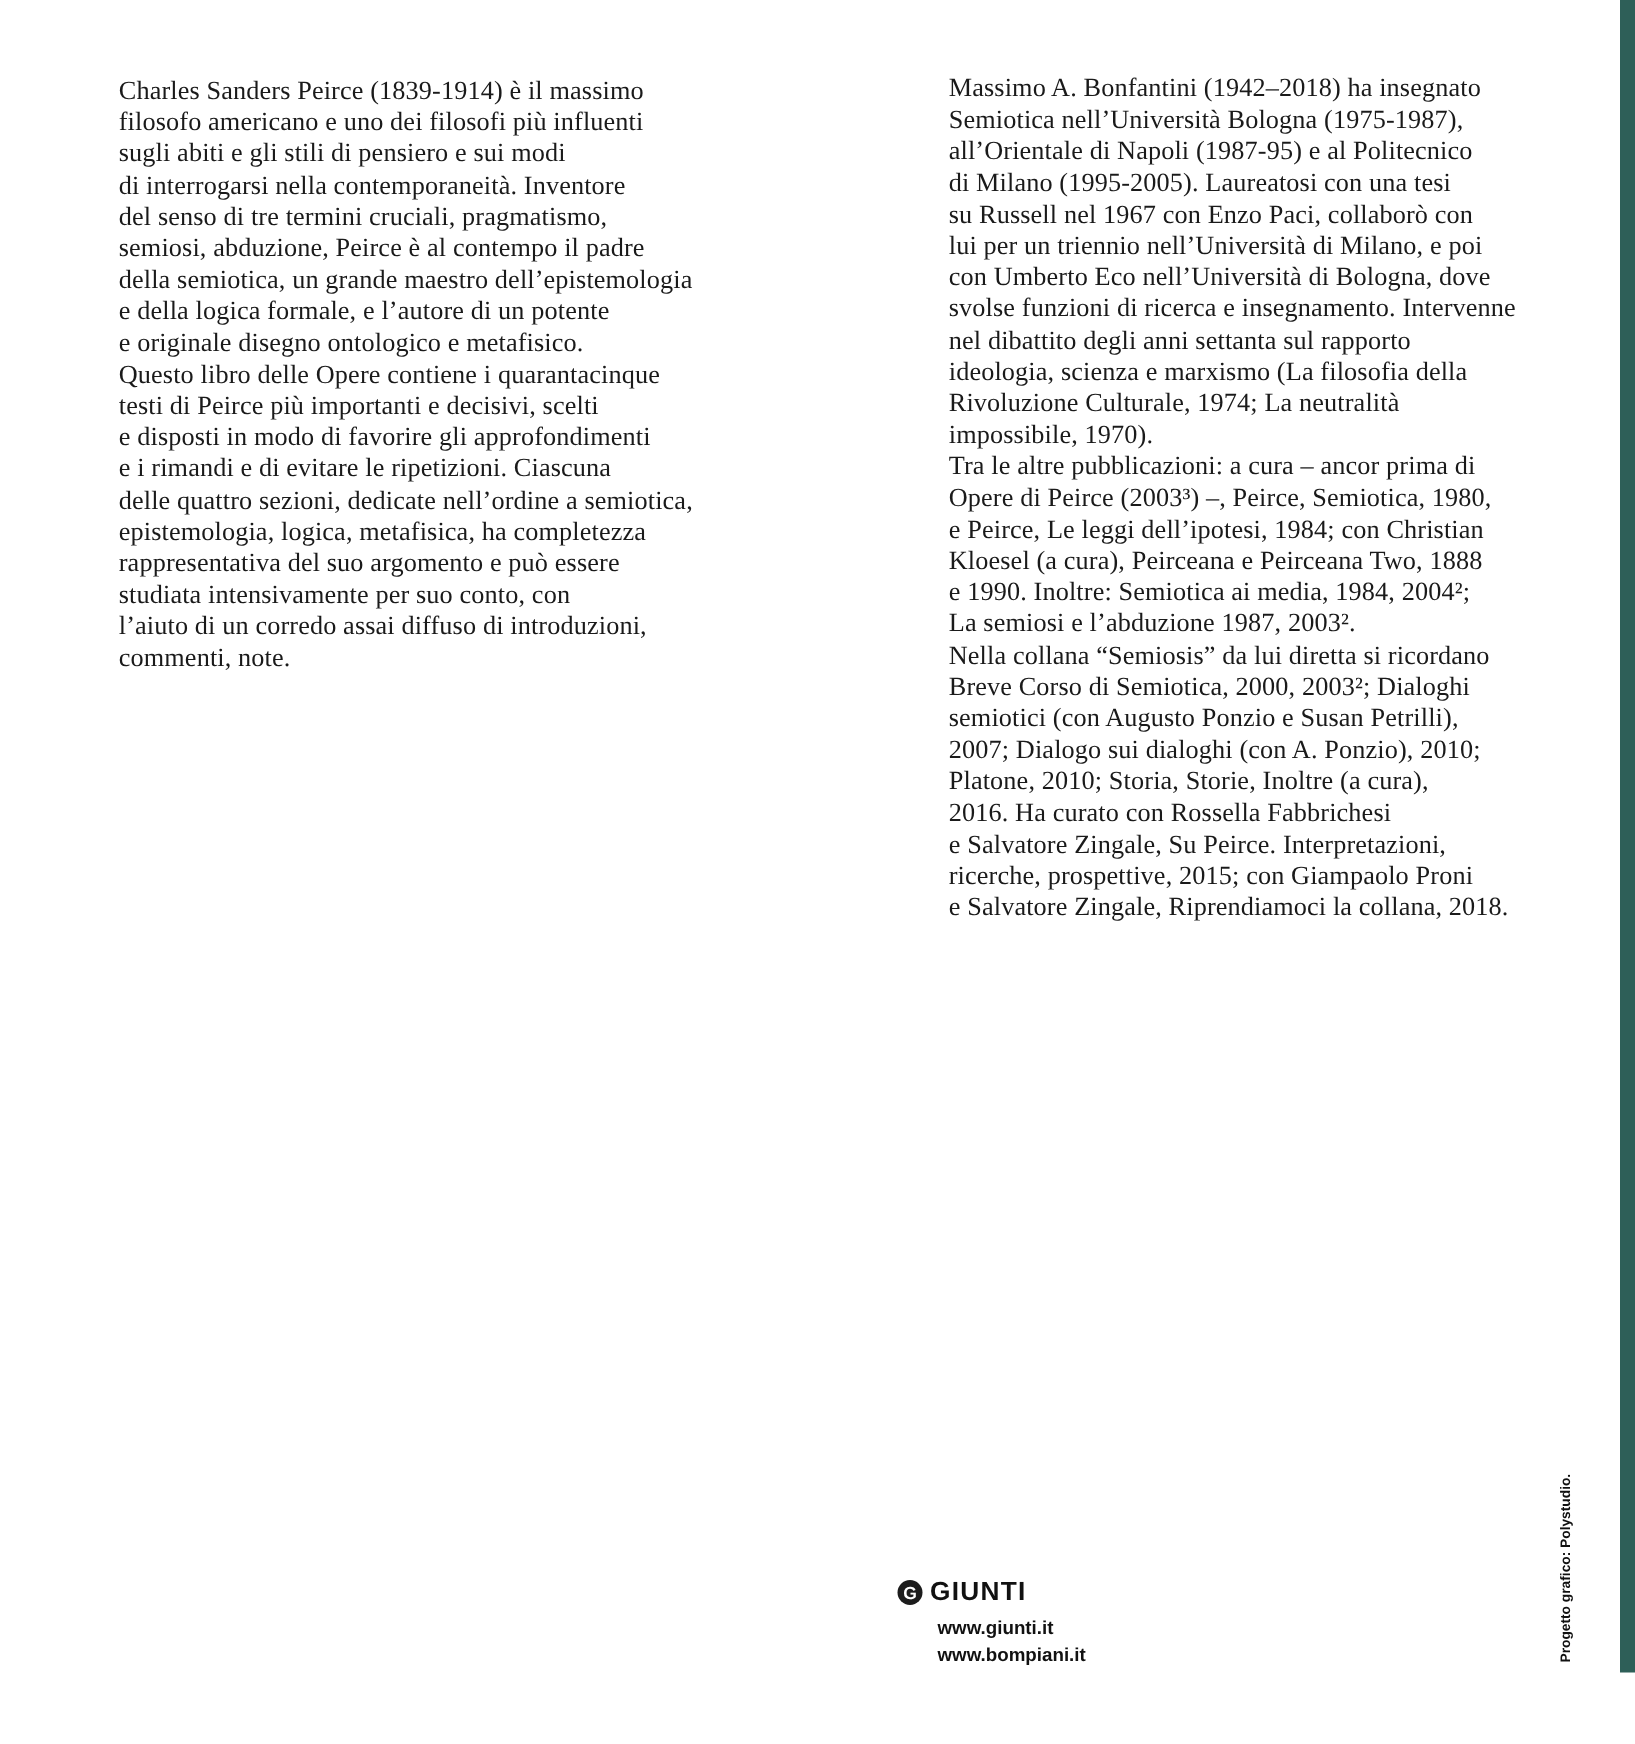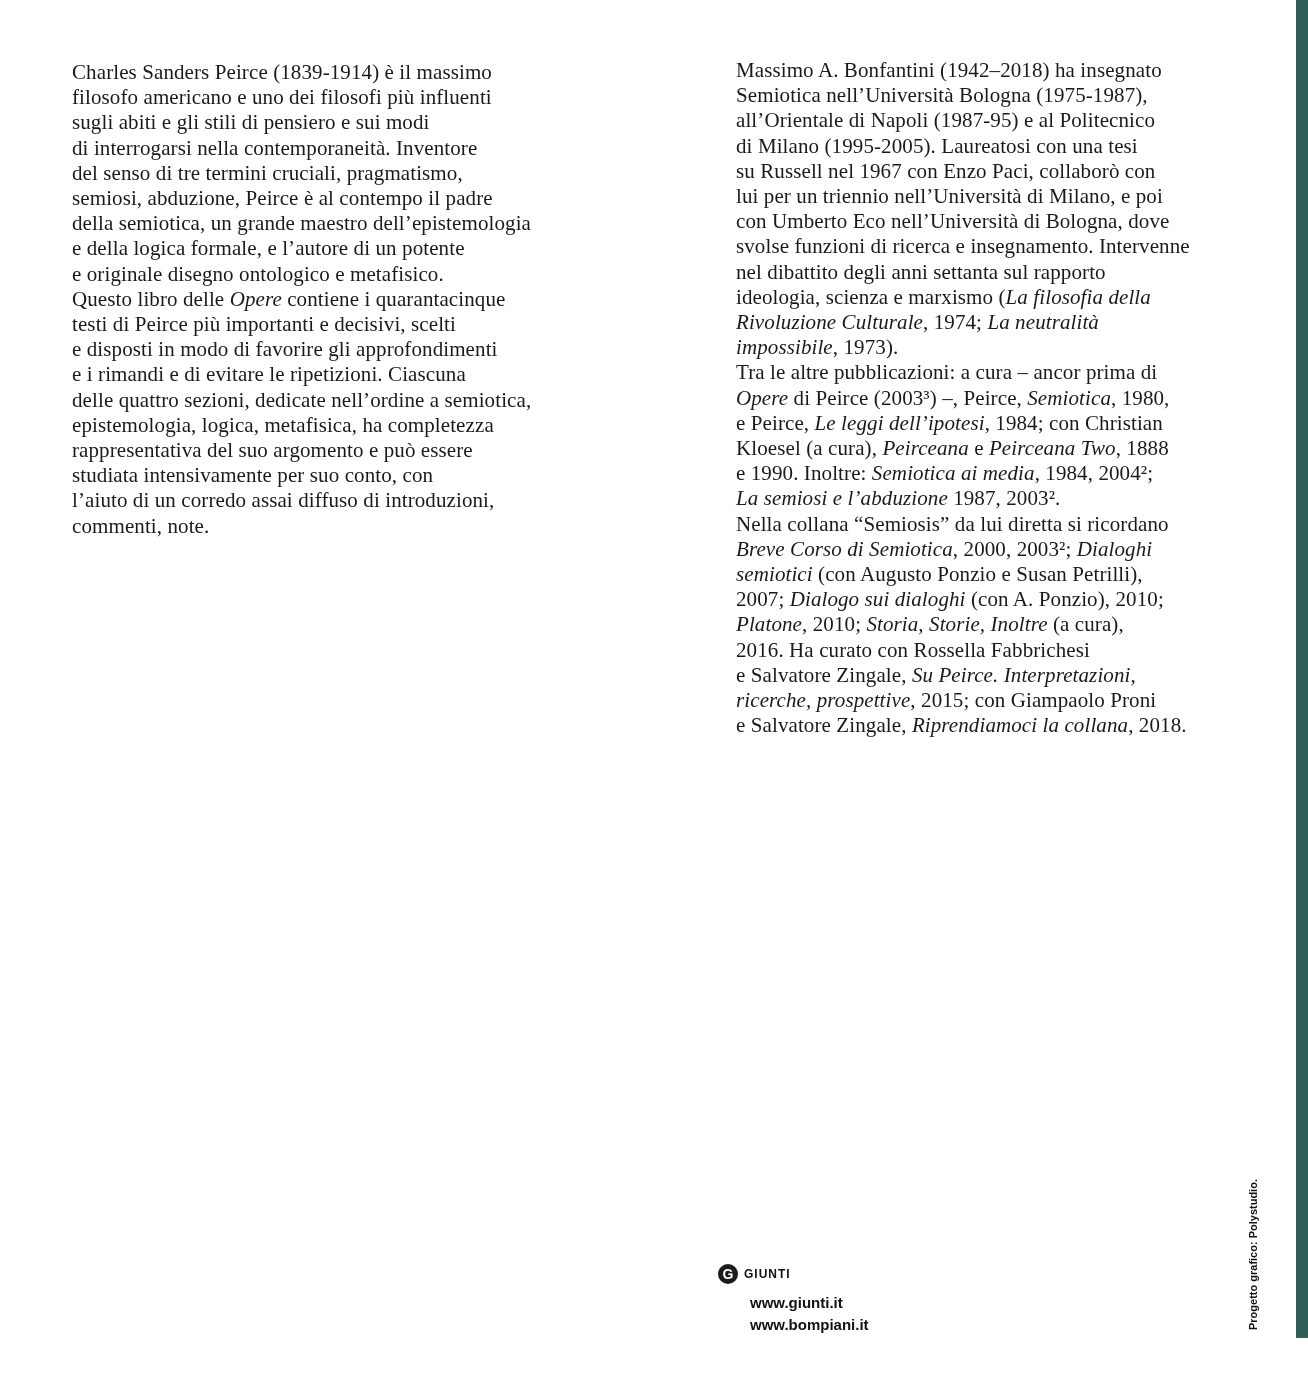--- a/index.html
+++ b/index.html
@@ -11,22 +11,23 @@
     color: #1a1a1a;
     overflow: hidden;
   }
   .col {
     position: absolute;
     font-size: 21px;
     line-height: 25.2px;
     white-space: pre-line;
     color: #1a1a1a;
     letter-spacing: 0.1px;
+    margin-left: 23px;
   }
-  .col .it { font-style: italic; }
+  .col .it { }
   #left-col  { left: 72px;  top: 60px; width: 540px; }
   #right-col { left: 736px; top: 58px; width: 540px; }
 
   #accent-strip {
     position: absolute;
     left: 1296px; top: 0;
     width: 12px; height: 1338px;
     background: #2e5f58;
   }
 
@@ -56,21 +57,21 @@
     background: #1c1c1c;
     color: #fff;
     font-family: "Liberation Sans", sans-serif;
     font-weight: bold;
     font-size: 14px;
     display: flex; align-items: center; justify-content: center;
     line-height: 1;
   }
   .logo-word {
     font-weight: bold;
-    font-size: 12px;
+    font-size: 21px;
     letter-spacing: 1px;
   }
   .url {
     font-weight: bold;
     font-size: 15px;
     line-height: 22px;
   }
   .urls { margin-top: 6px; margin-left: 32px; }
 </style>
 </head>
@@ -100,21 +101,21 @@
 Semiotica nell’Università Bologna (1975-1987),
 all’Orientale di Napoli (1987-95) e al Politecnico
 di Milano (1995-2005). Laureatosi con una tesi
 su Russell nel 1967 con Enzo Paci, collaborò con
 lui per un triennio nell’Università di Milano, e poi
 con Umberto Eco nell’Università di Bologna, dove
 svolse funzioni di ricerca e insegnamento. Intervenne
 nel dibattito degli anni settanta sul rapporto
 ideologia, scienza e marxismo (</span><span class="it">La filosofia della
 Rivoluzione Culturale</span><span>, 1974; </span><span class="it">La neutralità
-impossibile</span><span>, 1973).
+impossibile</span><span>, 1970).
 Tra le altre pubblicazioni: a cura – ancor prima di
 </span><span class="it">Opere</span><span> di Peirce (2003³) –, Peirce, </span><span class="it">Semiotica</span><span>, 1980,
 e Peirce, </span><span class="it">Le leggi dell’ipotesi</span><span>, 1984; con Christian
 Kloesel (a cura), </span><span class="it">Peirceana</span><span> e </span><span class="it">Peirceana Two</span><span>, 1888
 e 1990. Inoltre: </span><span class="it">Semiotica ai media</span><span>, 1984, 2004²;
 </span><span class="it">La semiosi e l’abduzione</span><span> 1987, 2003².
 Nella collana “Semiosis” da lui diretta si ricordano
 </span><span class="it">Breve Corso di Semiotica</span><span>, 2000, 2003²; </span><span class="it">Dialoghi
 semiotici</span><span> (con Augusto Ponzio e Susan Petrilli),
 2007; </span><span class="it">Dialogo sui dialoghi</span><span> (con A. Ponzio), 2010;

